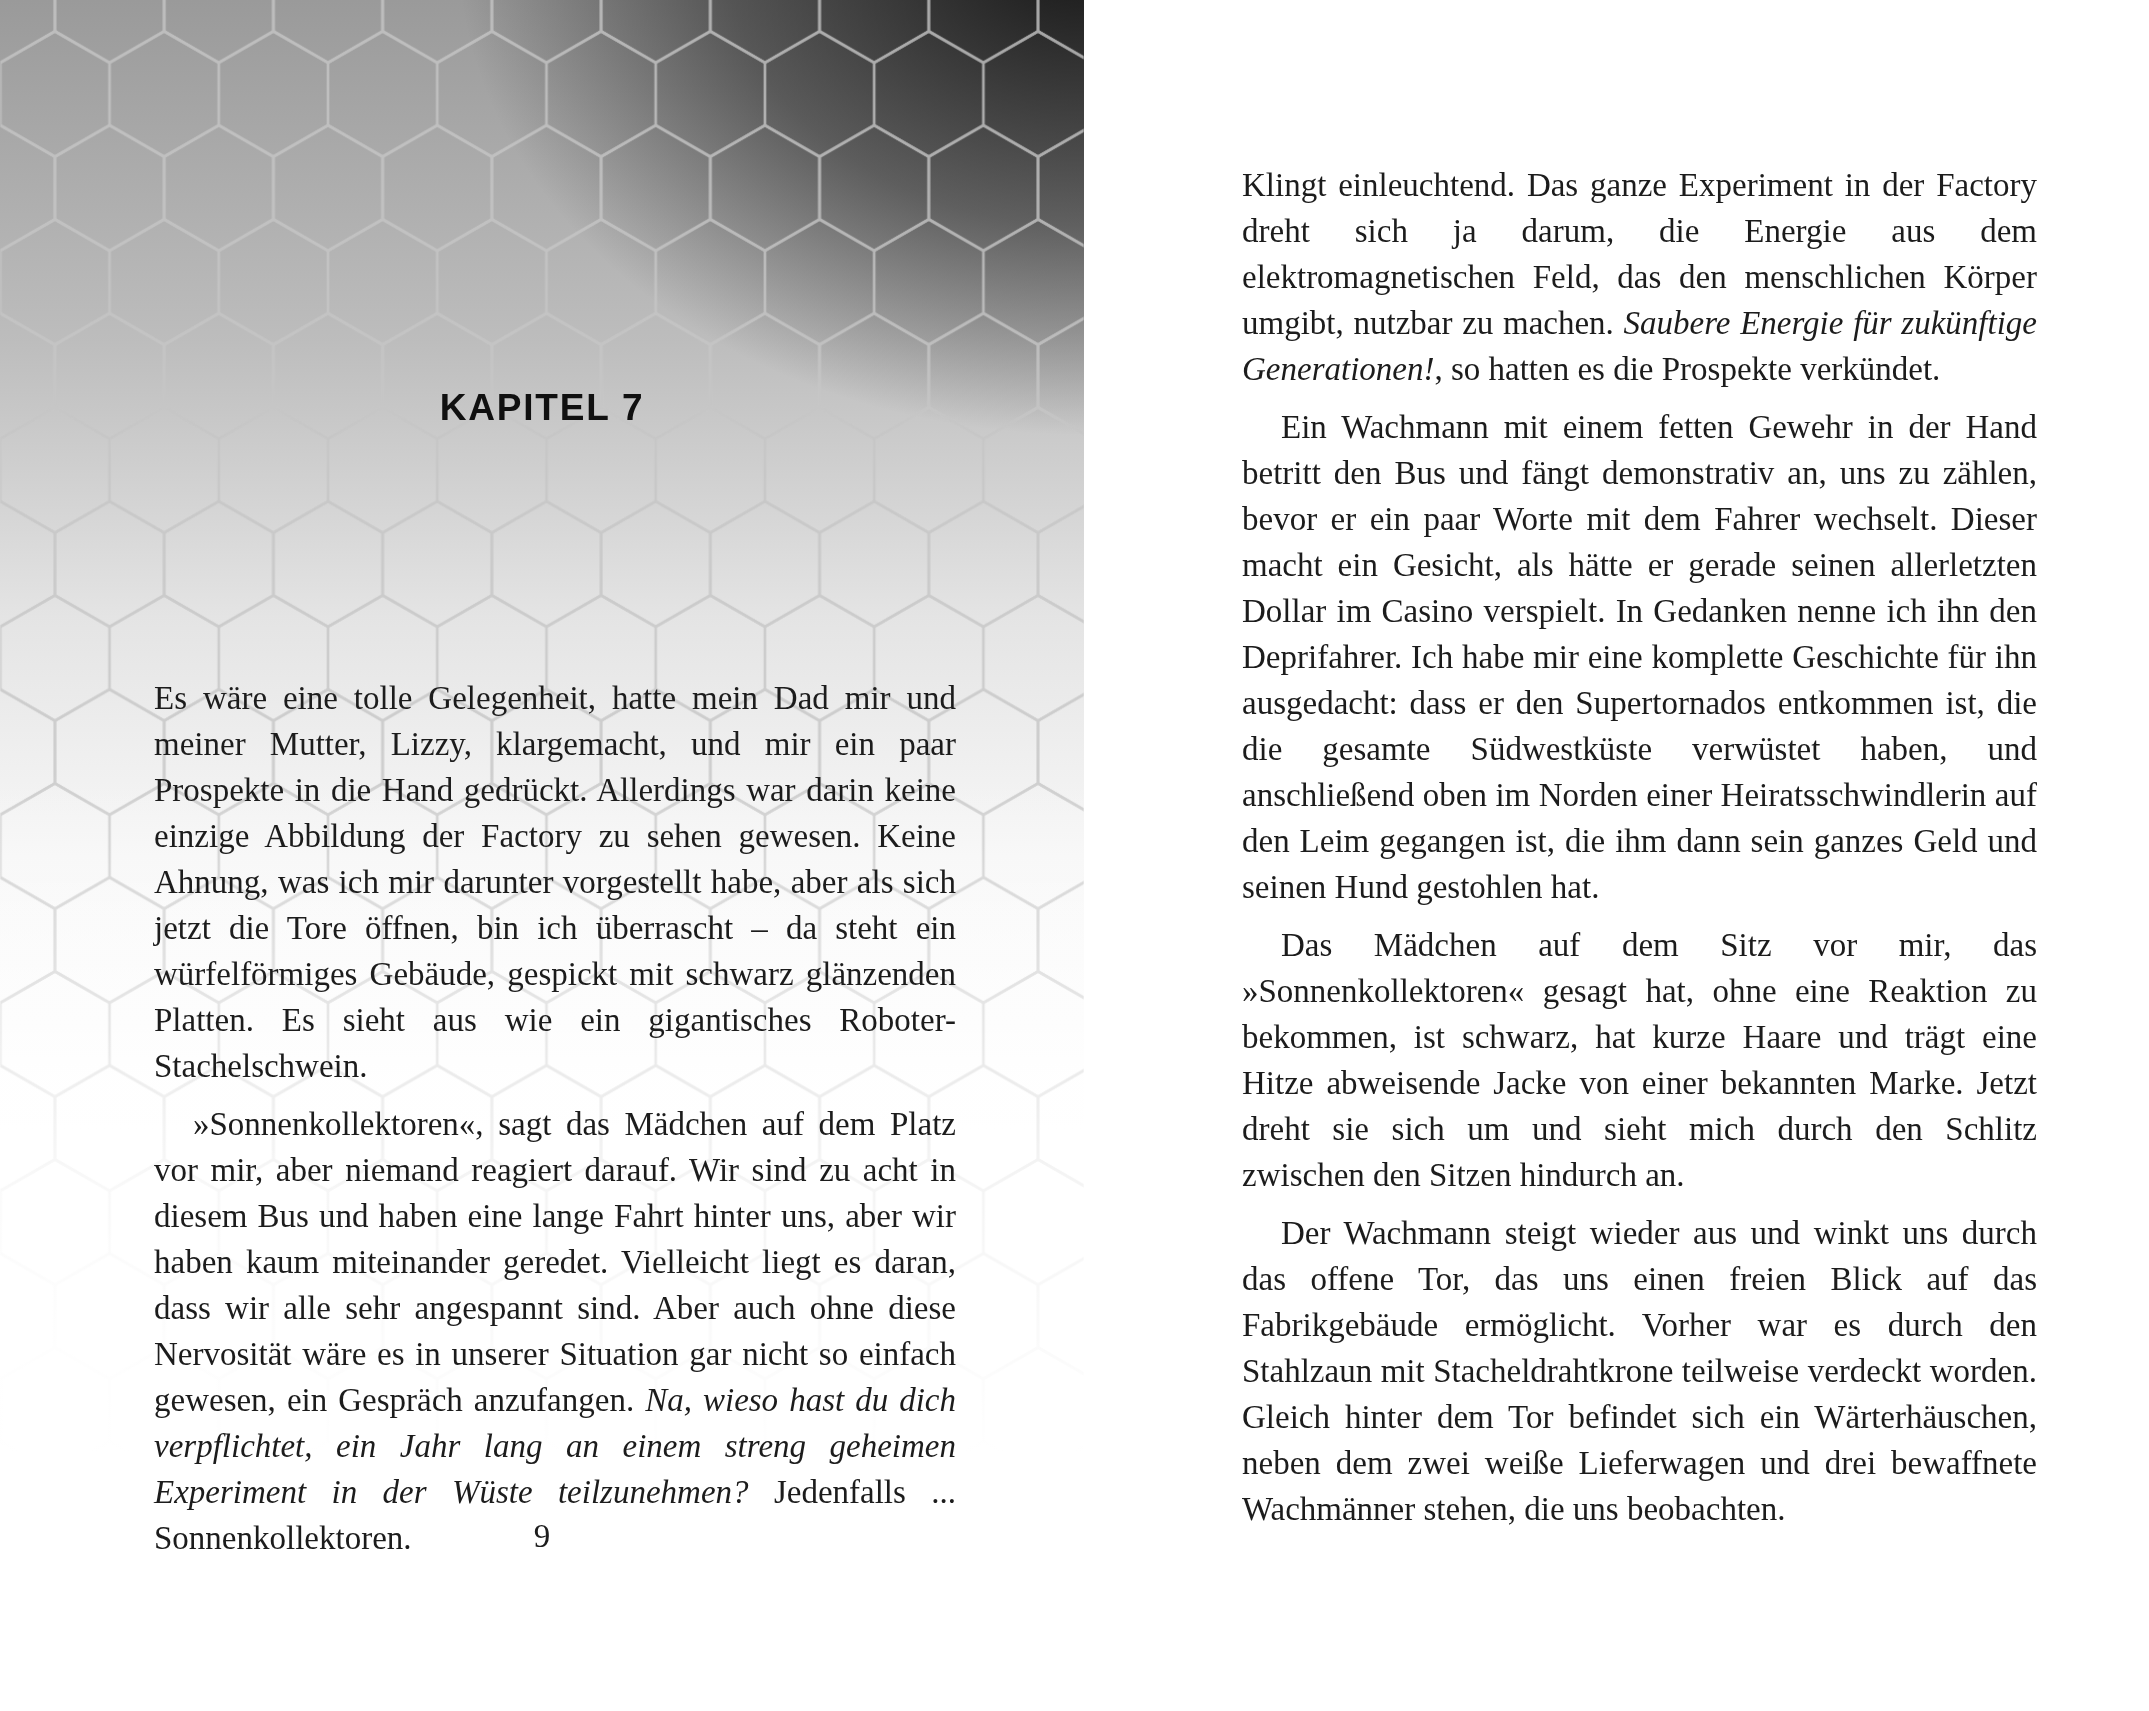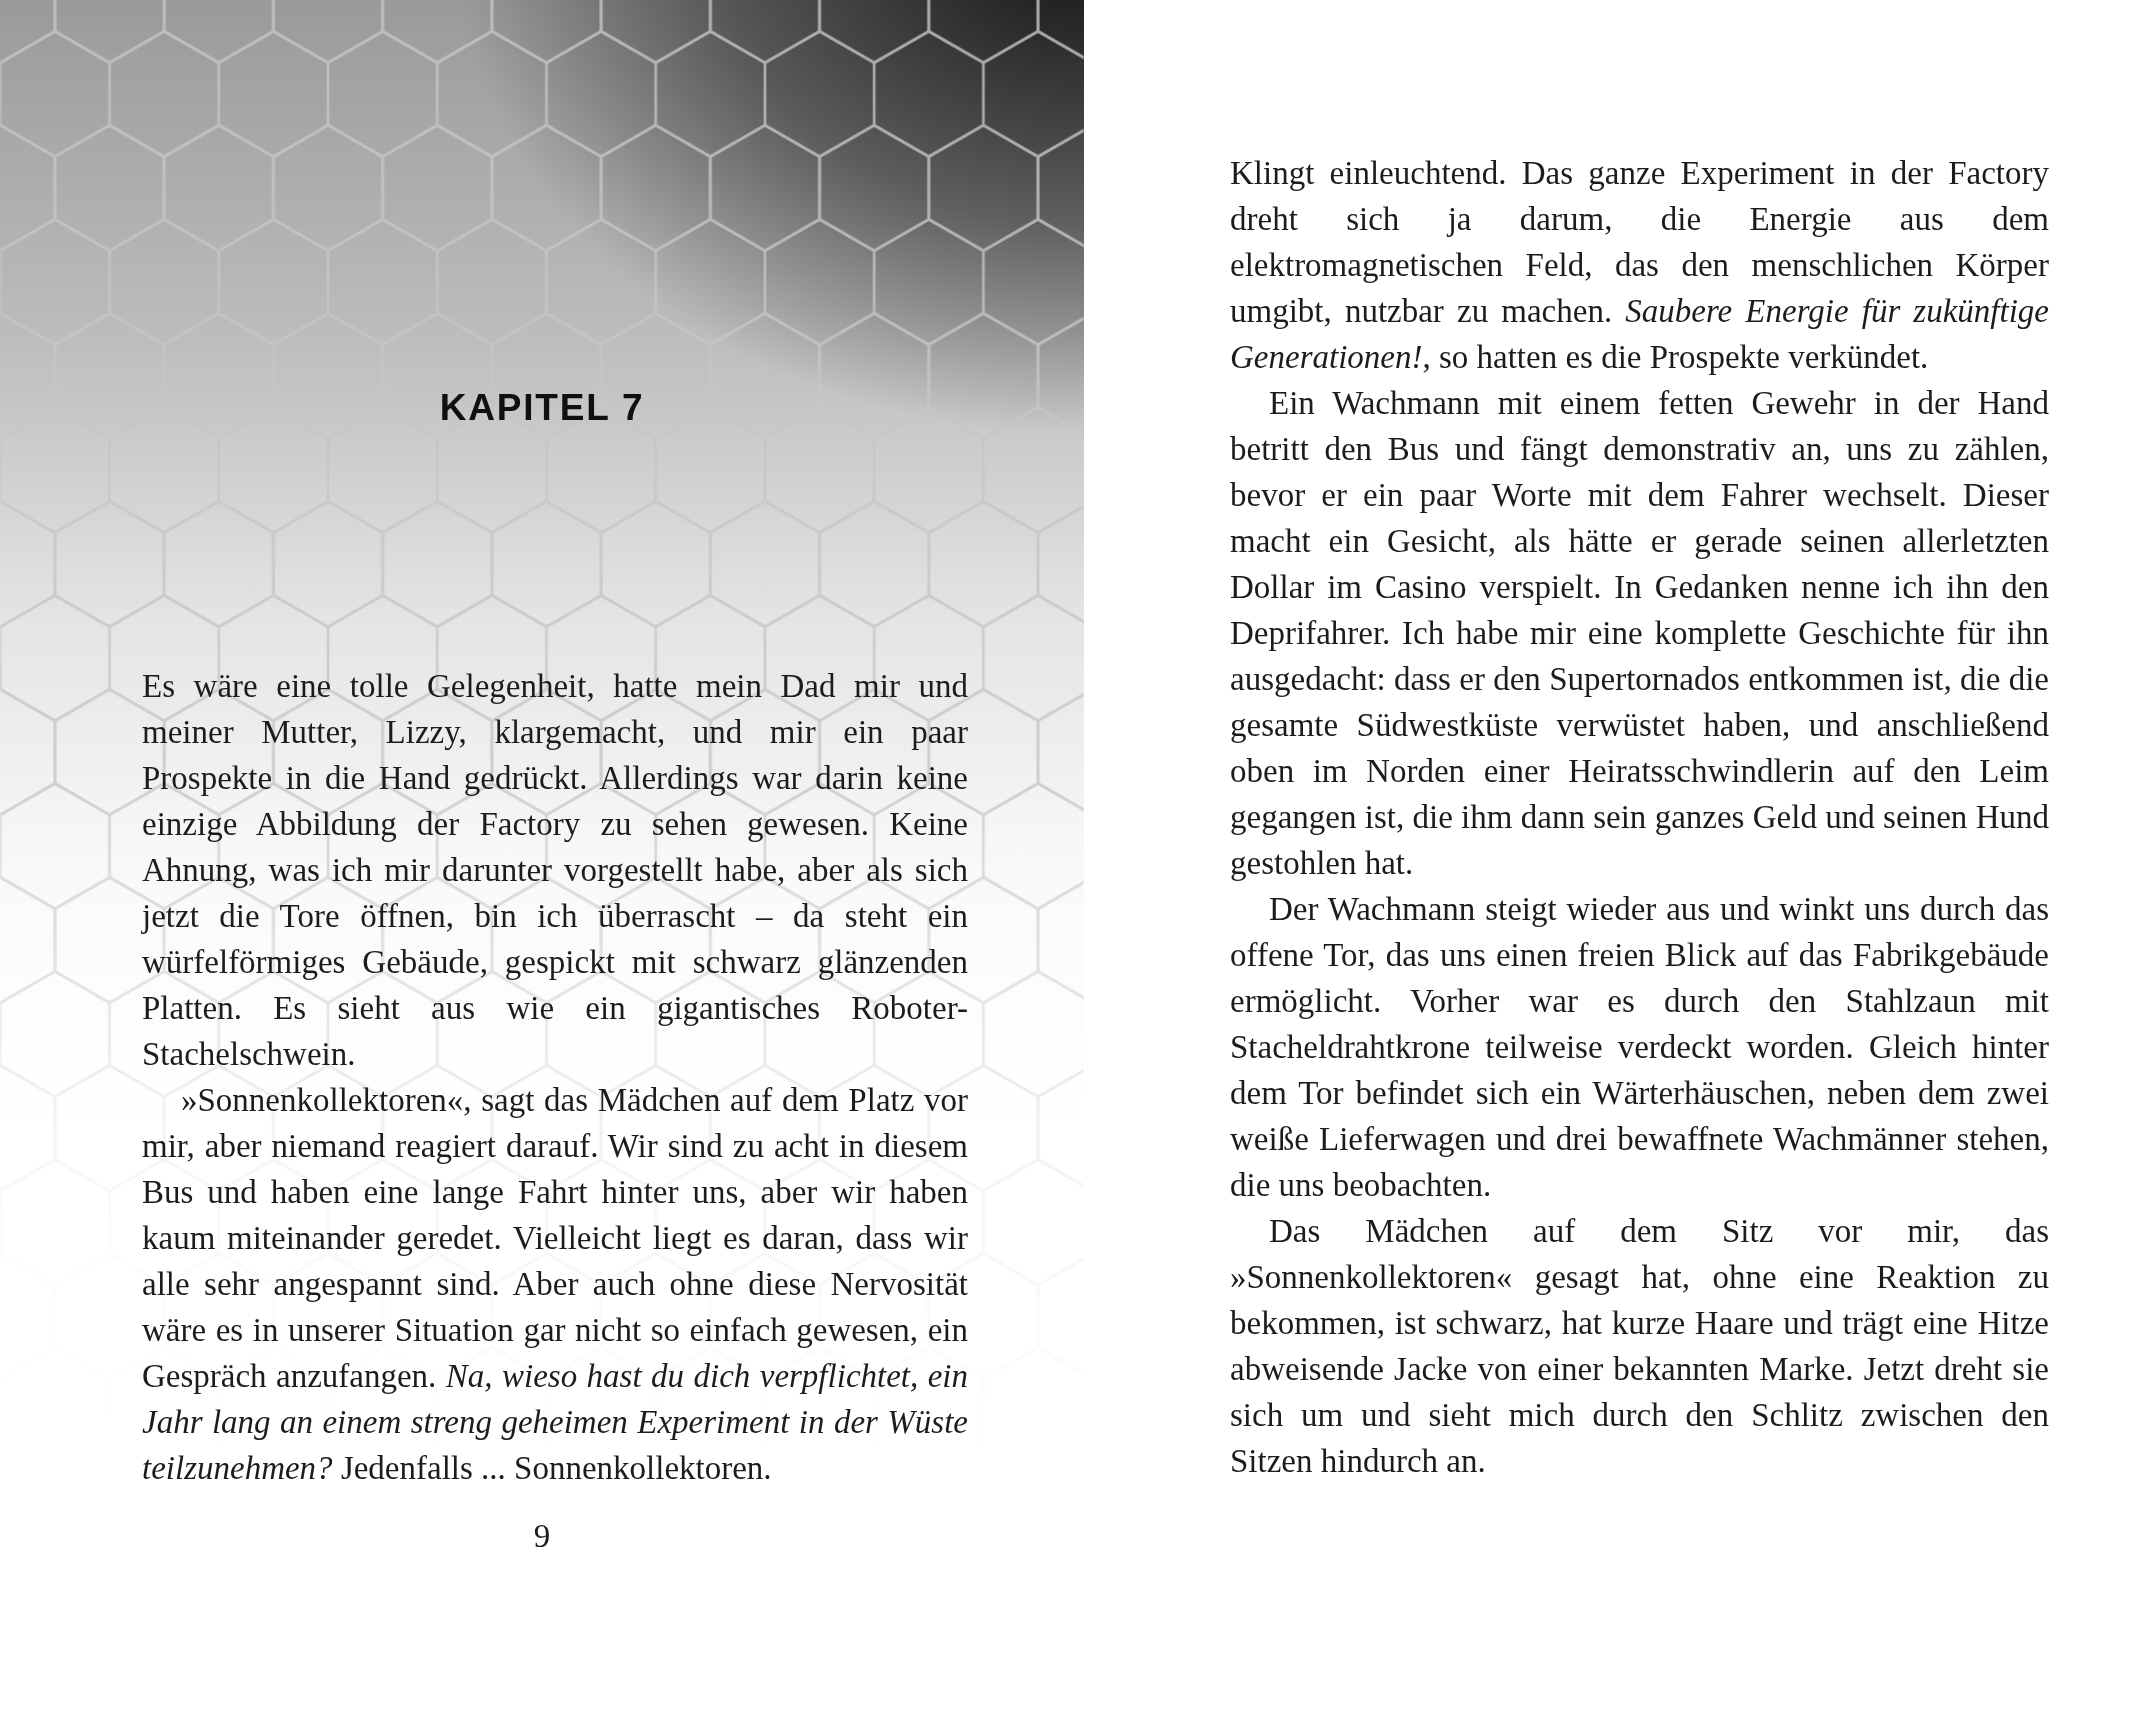--- a/index.html
+++ b/index.html
@@ -76,21 +76,21 @@
   }
   .left-body {
     left: 142px; top: 663px;
     width: 826px;
   }
   .right-body {
     left: 1230px; top: 150px;
     width: 819px;
   }
   .page-body p {
-    margin: 0;
+    margin: 12px;
   }
   .page-body p.indent {
     text-indent: 39px;
     font-family: Liberation Serif, serif;
   }
   .page-body em {
     font-style: italic;
   }
   .page-number {
     position: absolute;
@@ -136,19 +136,19 @@
 
     <div class="page-number left">9</div>
   </div>
 
   <div class="right-page">
   </div>
 
   <div class="page-body right-body">
       <p><span>Klingt einleuchtend. Das ganze Experiment in der Factory dreht sich ja darum, die Energie aus dem elektromagnetischen Feld, das den menschlichen Körper umgibt, nutzbar zu machen. </span><em>Saubere Energie für zukünftige Generationen!</em><span>, so hatten es die Prospekte verkündet.</span></p>
       <p class="indent"><span>Ein Wachmann mit einem fetten Gewehr in der Hand betritt den Bus und fängt demonstrativ an, uns zu zählen, bevor er ein paar Worte mit dem Fahrer wechselt. Dieser macht ein Gesicht, als hätte er gerade seinen allerletzten Dollar im Casino verspielt. In Gedanken nenne ich ihn den Deprifahrer. Ich habe mir eine komplette Geschichte für ihn ausgedacht: dass er den Supertornados entkommen ist, die die gesamte Südwestküste verwüstet haben, und anschließend oben im Norden einer Heiratsschwindlerin auf den Leim gegangen ist, die ihm dann sein ganzes Geld und seinen Hund gestohlen hat.</span></p>
+      <p class="indent"><span>Das Mädchen auf dem Sitz vor mir, das »Sonnenkollektoren« gesagt hat, ohne eine Reaktion zu bekommen, ist schwarz, hat kurze Haare und trägt eine Hitze abweisende Jacke von einer bekannten Marke. Jetzt dreht sie sich um und sieht mich durch den Schlitz zwischen den Sitzen hindurch an.</span></p>
       <p class="indent"><span>Der Wachmann steigt wieder aus und winkt uns durch das offene Tor, das uns einen freien Blick auf das Fabrikgebäude ermöglicht. Vorher war es durch den Stahlzaun mit Stacheldrahtkrone teilweise verdeckt worden. Gleich hinter dem Tor befindet sich ein Wärterhäuschen, neben dem zwei weiße Lieferwagen und drei bewaffnete Wachmänner stehen, die uns beobachten.</span></p>
-      <p class="indent"><span>Das Mädchen auf dem Sitz vor mir, das »Sonnenkollektoren« gesagt hat, ohne eine Reaktion zu bekommen, ist schwarz, hat kurze Haare und trägt eine Hitze abweisende Jacke von einer bekannten Marke. Jetzt dreht sie sich um und sieht mich durch den Schlitz zwischen den Sitzen hindurch an.</span></p>
     </div>
 
 
 </div>
 
 
 </body></html>

